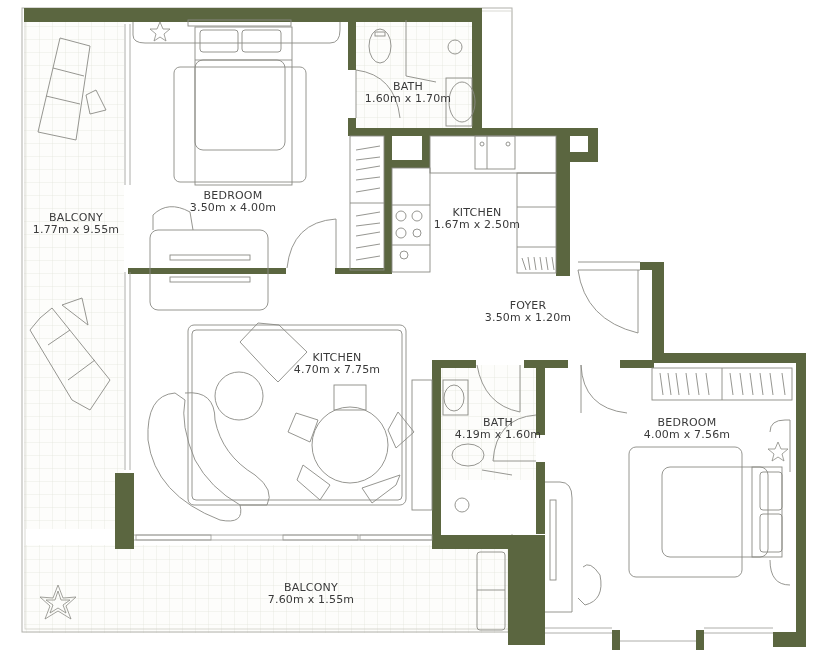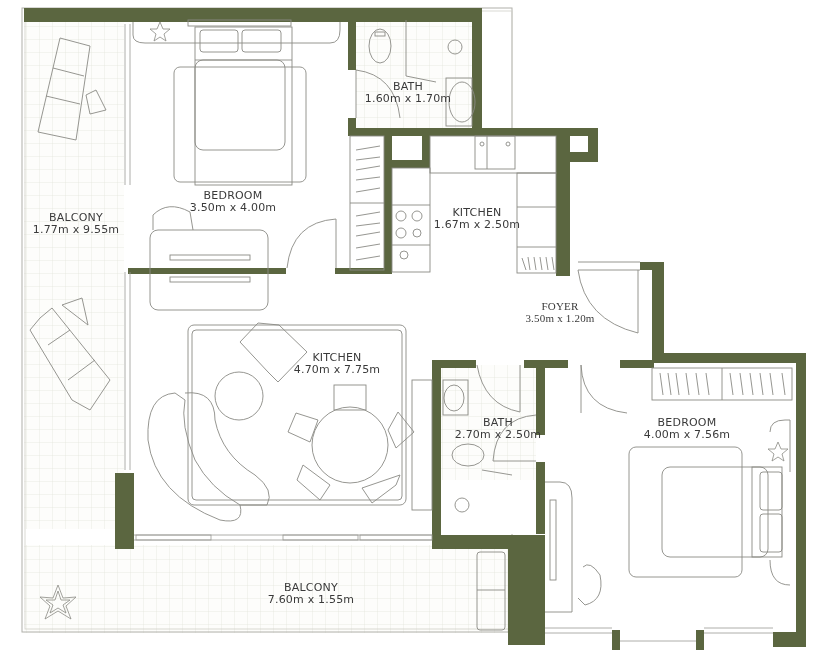--- a/index.html
+++ b/index.html
@@ -220,31 +220,31 @@
   <span class="dim">3.50m x 4.00m</span>
 </div>
 <div class="room-label" style="left:408px; top:81px;">
   <span class="name">BATH</span>
   <span class="dim">1.60m x 1.70m</span>
 </div>
 <div class="room-label" style="left:477px; top:207px;">
   <span class="name">KITCHEN</span>
   <span class="dim">1.67m x 2.50m</span>
 </div>
-<div class="room-label" style="left:560px; top:300px;font-family:Liberation Serif, serif;">
+<div class="room-label" style="left:528px; top:300px;">
   <span class="name">FOYER</span>
   <span class="dim">3.50m x 1.20m</span>
 </div>
 <div class="room-label" style="left:337px; top:352px;">
   <span class="name">KITCHEN</span>
   <span class="dim">4.70m x 7.75m</span>
 </div>
 <div class="room-label" style="left:498px; top:417px;">
   <span class="name">BATH</span>
-  <span class="dim">2.70m x 2.50m</span>
+  <span class="dim">4.19m x 1.60m</span>
 </div>
 <div class="room-label" style="left:687px; top:417px;">
   <span class="name">BEDROOM</span>
   <span class="dim">4.00m x 7.56m</span>
 </div>
 <div class="room-label" style="left:311px; top:582px;">
   <span class="name">BALCONY</span>
   <span class="dim">7.60m x 1.55m</span>
 </div>
 

